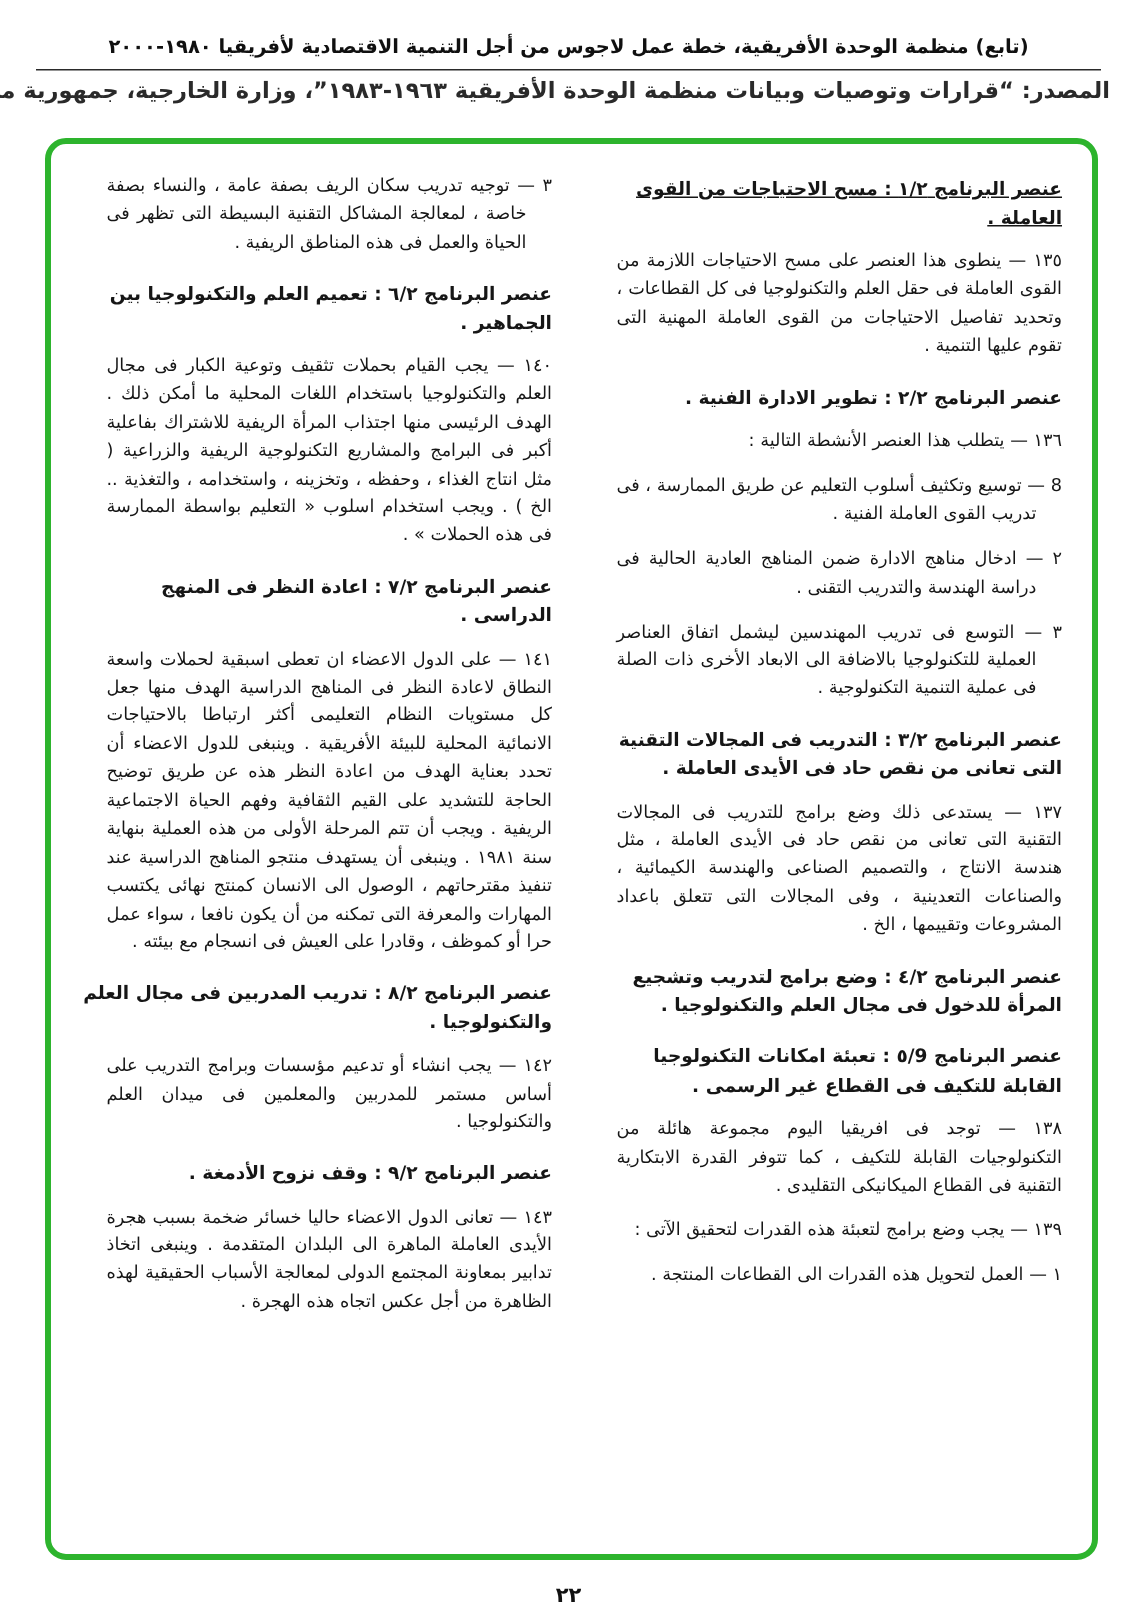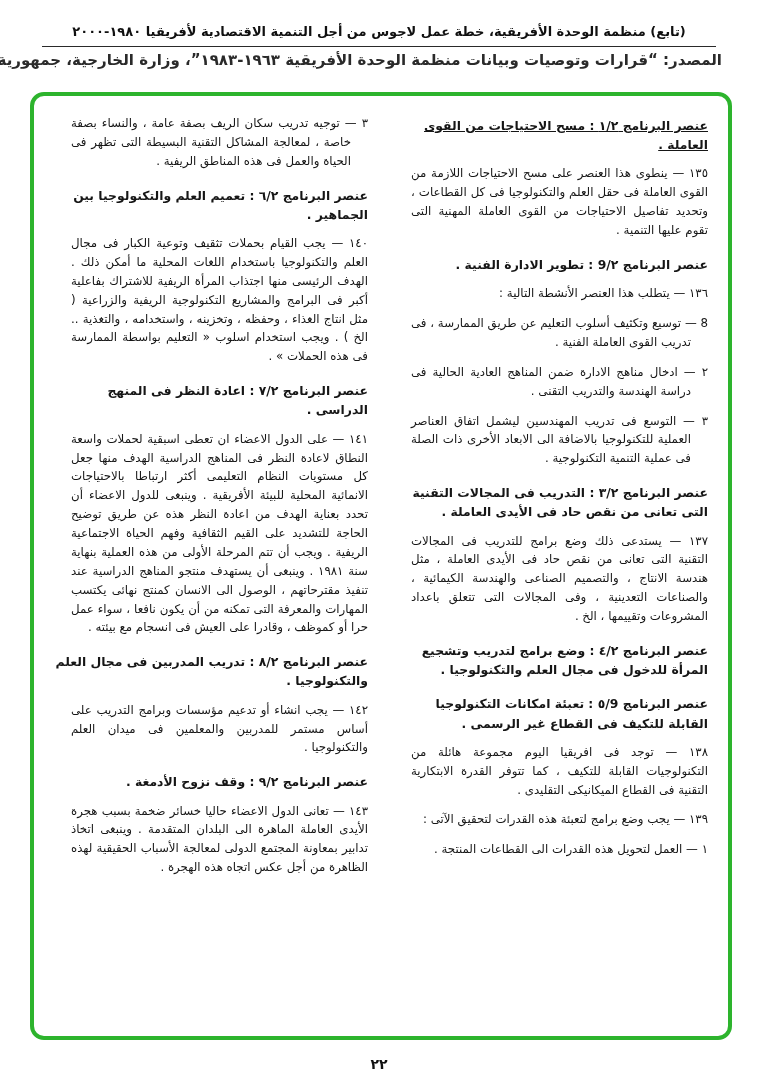--- a/index.html
+++ b/index.html
@@ -4,21 +4,21 @@
 <style>
   * { box-sizing: border-box; margin: 0; padding: 0; }
   html, body { background: #f6f6f2; }
   body {
     width: 758px; height: 1078px; margin: 0 auto; position: relative;
     background: #ffffff;
     font-family: "DejaVu Sans", sans-serif;
     color: #161616;
     overflow: hidden;
   }
-  .page-header { padding: 24px 36px 0; text-align: center; }
+  .page-header { padding: 24px 18px 0; text-align: center; }
   .header-title {
     direction: rtl; font-size: 13px; font-weight: bold; letter-spacing: 0;
     color: #101010;
   }
   .header-rule { border: 0; border-top: 1.5px solid #2a2a2a; margin: 7px 6px 4px; }
   .header-source { direction: rtl; font-size: 15px; color: #2a2a2a; white-space: nowrap; font-weight: bold; }
   .content-frame {
     position: absolute; left: 30px; top: 92px; width: 702px; height: 948px;
     border: 4px solid #2db42d; border-radius: 14px;
     padding: 18px 20px; background: #ffffff; overflow: hidden;
@@ -49,21 +49,21 @@
   <hr class="header-rule">
   <div class="header-source">المصدر: “قرارات وتوصيات وبيانات منظمة الوحدة الأفريقية ١٩٦٣-١٩٨٣”، وزارة الخارجية، جمهورية مصر العربية، ط ١٩٨٥، ص ٧٦٤-٨٢٣”</div>
 </header>
 
 <main class="content-frame">
   <div class="columns">
 
     <section class="col">
       <div class="block heading">عنصر البرنامج ١/٢ : مسح الاحتياجات من القوى العاملة .</div>
       <div class="block paragraph">١٣٥ — ينطوى هذا العنصر على مسح الاحتياجات اللازمة من القوى العاملة فى حقل العلم والتكنولوجيا فى كل القطاعات ، وتحديد تفاصيل الاحتياجات من القوى العاملة المهنية التى تقوم عليها التنمية .</div>
-      <div class="block heading">عنصر البرنامج 9/٢ : تطوير الادارة الفنية .</div>
+      <div class="block heading">عنصر البرنامج ٢/٢ : تطوير الادارة الفنية .</div>
       <div class="block paragraph">١٣٦ — يتطلب هذا العنصر الأنشطة التالية :</div>
       <div class="block numbered-item">8 — توسيع وتكثيف أسلوب التعليم عن طريق الممارسة ، فى تدريب القوى العاملة الفنية .</div>
       <div class="block numbered-item">٢ — ادخال مناهج الادارة ضمن المناهج العادية الحالية فى دراسة الهندسة والتدريب التقنى .</div>
       <div class="block numbered-item">٣ — التوسع فى تدريب المهندسين ليشمل اتفاق العناصر العملية للتكنولوجيا بالاضافة الى الابعاد الأخرى ذات الصلة فى عملية التنمية التكنولوجية .</div>
       <div class="block heading">عنصر البرنامج ٣/٢ : التدريب فى المجالات التقنية التى تعانى من نقص حاد فى الأيدى العاملة .</div>
       <div class="block paragraph">١٣٧ — يستدعى ذلك وضع برامج للتدريب فى المجالات التقنية التى تعانى من نقص حاد فى الأيدى العاملة ، مثل هندسة الانتاج ، والتصميم الصناعى والهندسة الكيمائية ، والصناعات التعدينية ، وفى المجالات التى تتعلق باعداد المشروعات وتقييمها ، الخ .</div>
       <div class="block heading">عنصر البرنامج ٤/٢ : وضع برامج لتدريب وتشجيع المرأة للدخول فى مجال العلم والتكنولوجيا .</div>
       <div class="block heading">عنصر البرنامج ٥/9 : تعبئة امكانات التكنولوجيا القابلة للتكيف فى القطاع غير الرسمى .</div>
       <div class="block paragraph">١٣٨ — توجد فى افريقيا اليوم مجموعة هائلة من التكنولوجيات القابلة للتكيف ، كما تتوفر القدرة الابتكارية التقنية فى القطاع الميكانيكى التقليدى .</div>
       <div class="block paragraph">١٣٩ — يجب وضع برامج لتعبئة هذه القدرات لتحقيق الآتى :</div>

